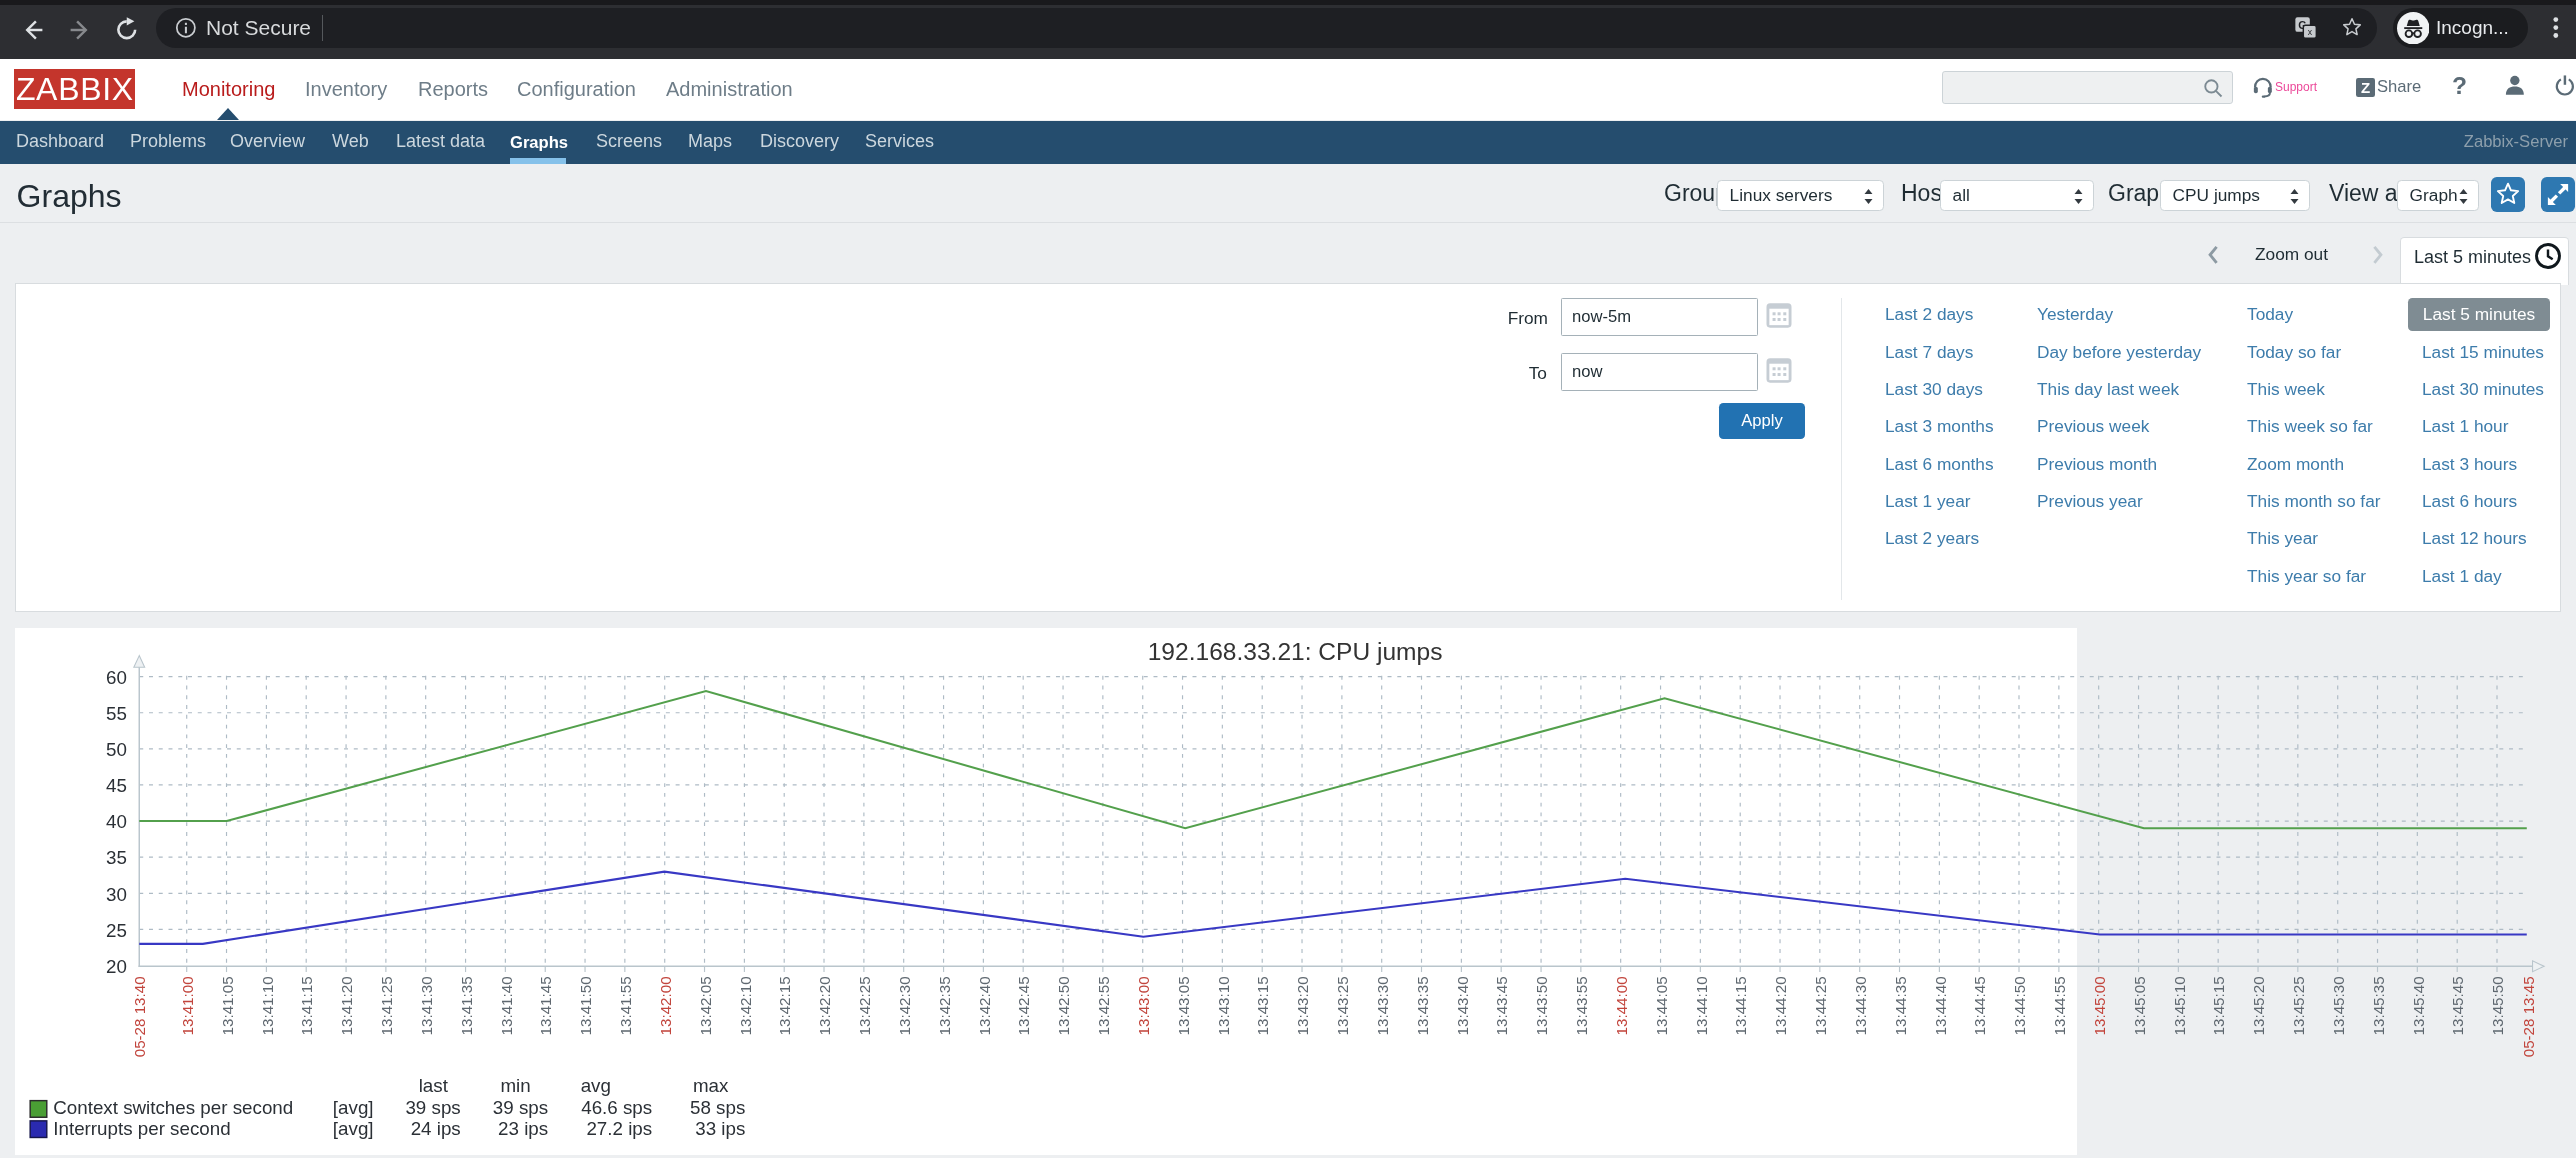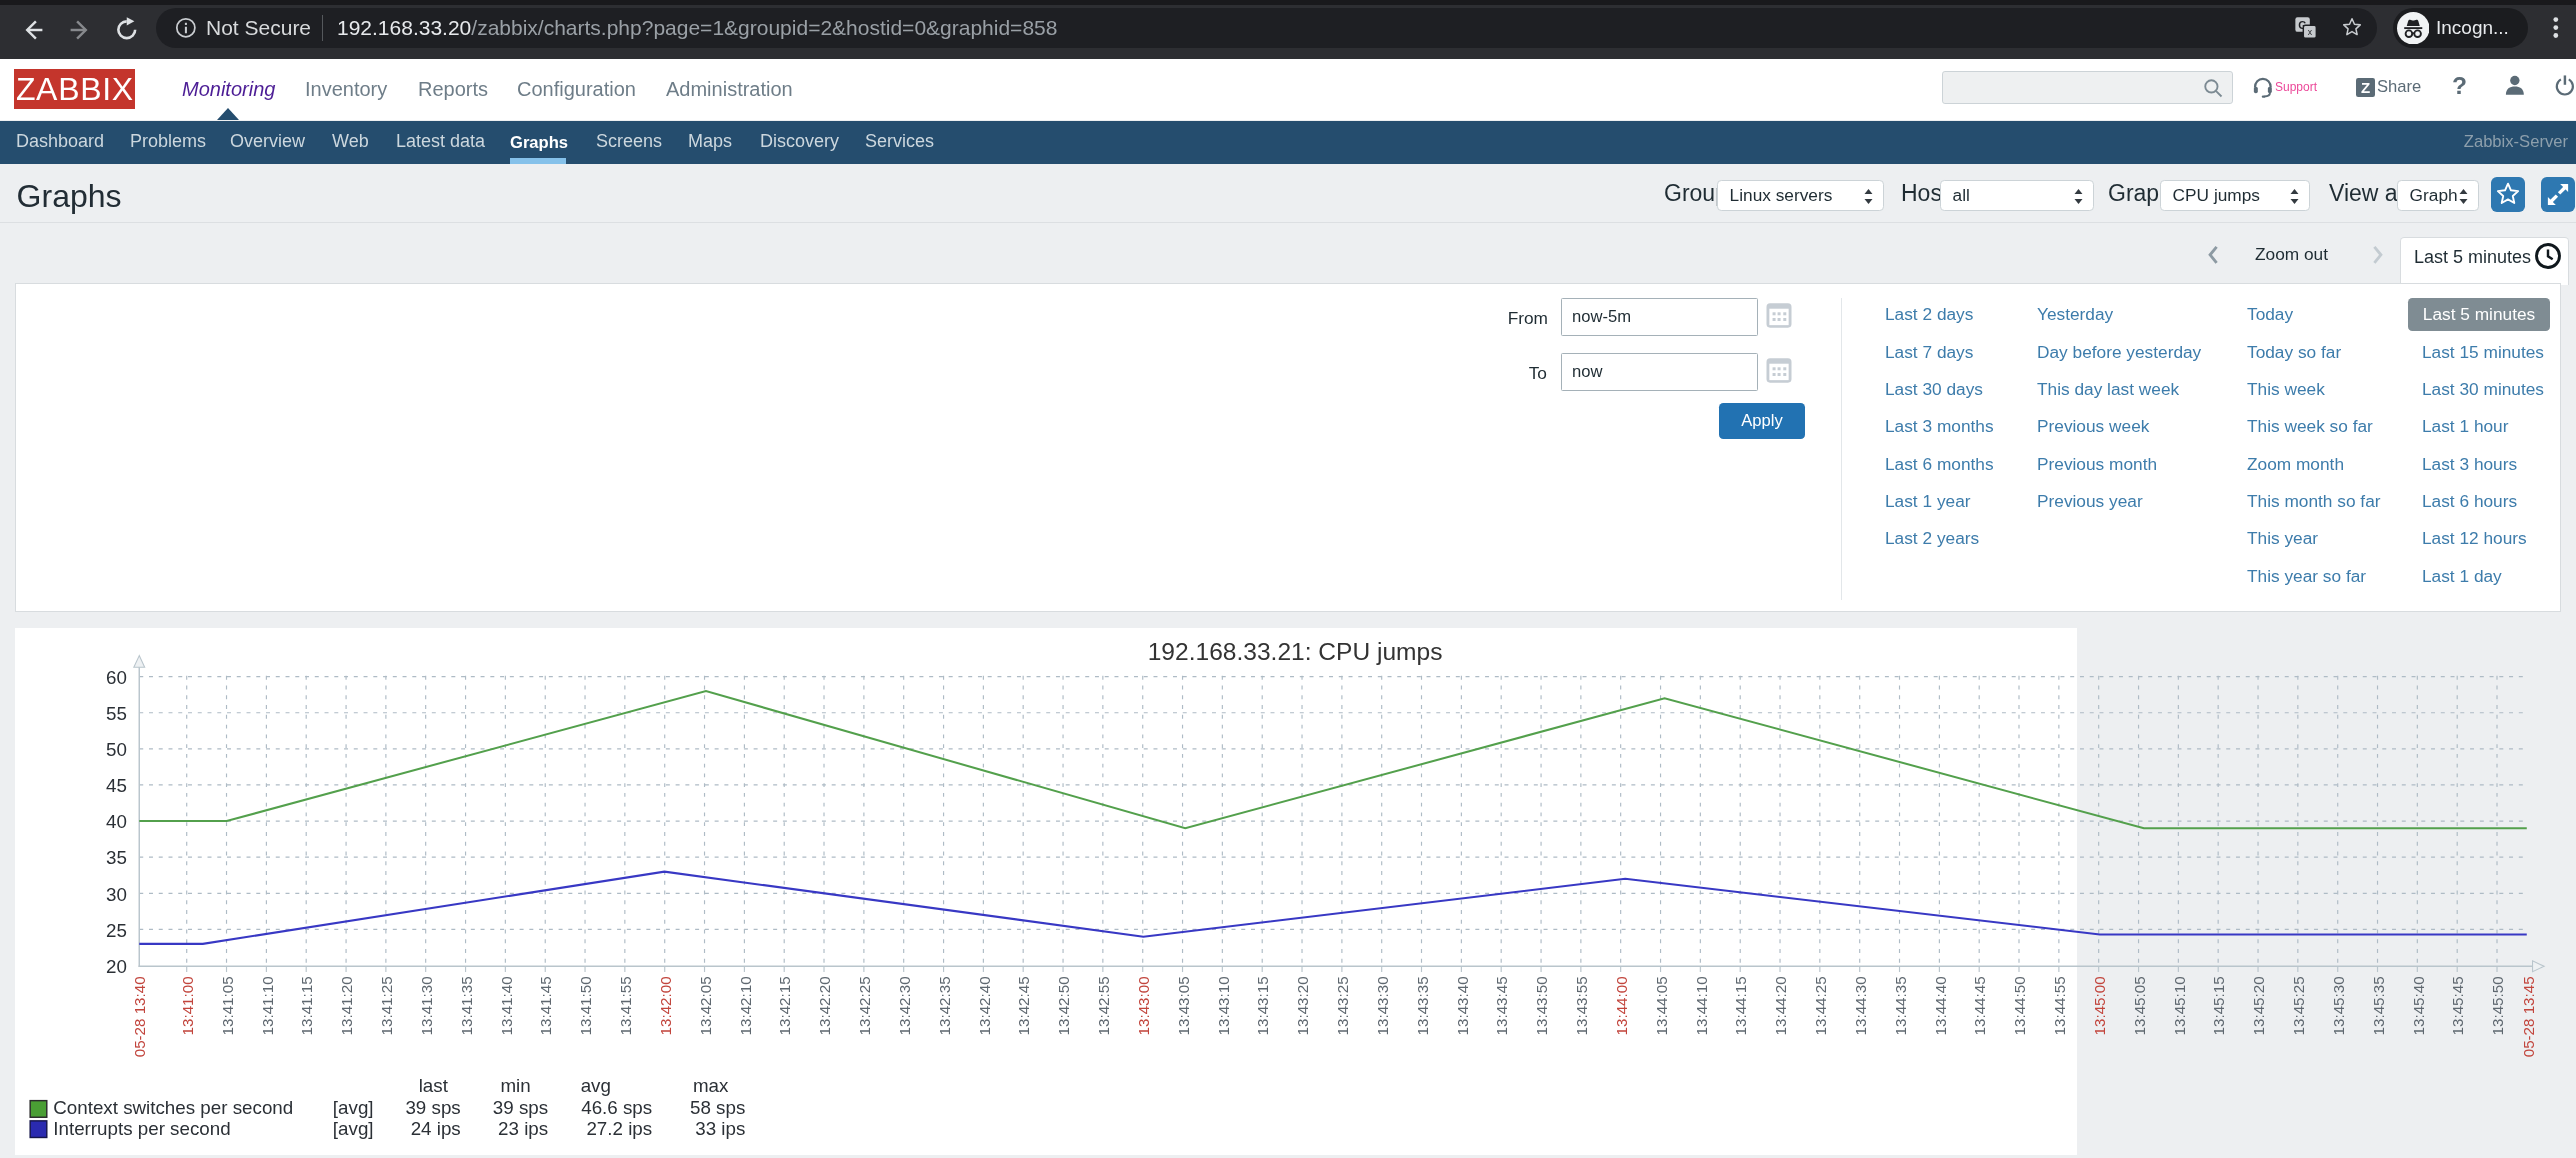--- a/index.html
+++ b/index.html
@@ -9,21 +9,21 @@
 #chrome { position:absolute; left:0; top:0; width:2576px; height:59px; background:#2d2e32; }
 #chrome .frame { position:absolute; left:0; top:0; width:2576px; height:5px; background:#19191c; }
 #pill { position:absolute; left:156px; top:8px; width:2221px; height:40px; border-radius:20px; background:#1e1f23; }
 .ptext { position:absolute; top:0; height:40px; line-height:40px; font-size:21px; white-space:nowrap; }
 #incog { position:absolute; left:2393px; top:8px; width:135px; height:40px; border-radius:20px; background:#1b1c1f; }
 
 #zhead { position:absolute; left:0; top:59px; width:2576px; height:61px; background:#ffffff; }
 #zlogo { position:absolute; left:14.4px; top:10px; width:121px; height:40px; background:#c4352c; color:#fff;
          font-size:32px; text-align:center; line-height:40px; letter-spacing:0.7px; }
 .zmenu { position:absolute; top:16px; height:29px; line-height:29px; font-size:20px; color:#6e7d88; }
-.zmenu.act { color:#4c1d95;font-style:italic; }
+.zmenu.act { color:#b91c1c; }
 #notch { position:absolute; left:217px; top:49px; width:0; height:0;
          border-left:11.6px solid transparent; border-right:11.6px solid transparent; border-bottom:12.3px solid #254d6e; }
 #zsearch { position:absolute; left:1942px; top:11.6px; width:291px; height:33px; background:#eef0f1;
            border:1.4px solid #ccd3d7; border-radius:2.9px; }
 .hicon { position:absolute; top:0; color:#5b6b76; }
 
 #znav { position:absolute; left:0; top:121px; width:2576px; height:43px; background:#254d6e; }
 .nitem { position:absolute; top:0; height:43px; line-height:41px; font-size:18px; color:#ccd7de; }
 .nitem.act { color:#ffffff; font-weight:bold; font-size:16.6px; line-height:43px; }
 #nunder { position:absolute; left:510px; top:37px; width:56px; height:5.8px; background:#85c1ea; }
@@ -70,21 +70,20 @@
 <path d="M18 1.5 L18 12.5 L28 7 Z" fill="#dee1e4"></path>
     </svg>
     <div id="pill">
       <svg class="abs" style="left:19px;top:9.4px" width="21.7" height="21.7" viewBox="0 0 30 30">
 <circle cx="15" cy="15" r="12.5" stroke="#c9ccd0" stroke-width="2.4" fill="none"></circle>
 <rect x="13.7" y="8" width="2.8" height="3" fill="#c9ccd0"></rect>
         <rect x="13.7" y="13.5" width="2.8" height="9" fill="#c9ccd0"></rect>
       </svg>
       <div class="ptext" style="left:50px;color:#d8dadc">Not Secure</div>
       <div class="abs" style="left:166px;top:7.2px;width:1.4px;height:26px;background:#55585c"></div>
-      <div class="ptext" style="left:181px;color:#e8eaed">192.168.33.20<span style="color:#9aa0a6">/zabbix/charts.php?page=1&amp;groupid=2&amp;hostid=0&amp;graphid=858</span></div>
       <svg class="abs" style="left:2139px;top:9.4px" width="21.7" height="21.7" viewBox="0 0 30 30">
 <rect x="0.5" y="0.5" width="20" height="20" rx="3" fill="#c7cace"></rect>
 <text x="10.5" y="16" font-size="15" font-weight="bold" fill="#1e1f23" text-anchor="middle" font-family="Liberation Sans">G</text>
 <rect x="11.5" y="11.5" width="18" height="18" rx="3" fill="#c7cace" stroke="#1e1f23" stroke-width="2"></rect>
 <text x="20.5" y="25.5" font-size="12" fill="#1e1f23" text-anchor="middle" font-family="Liberation Sans">x</text>
       </svg>
       <svg class="abs" style="left:2186px;top:9.4px" width="20" height="20" viewBox="0 0 34 34">
 <path d="M17 3 L21.2 12.3 L31 13.4 L23.7 20.1 L25.7 29.9 L17 24.9 L8.3 29.9 L10.3 20.1 L3 13.4 L12.8 12.3 Z" stroke="#c9ccd0" stroke-width="2.6" fill="none" stroke-linejoin="round"></path>
       </svg>
     </div>

